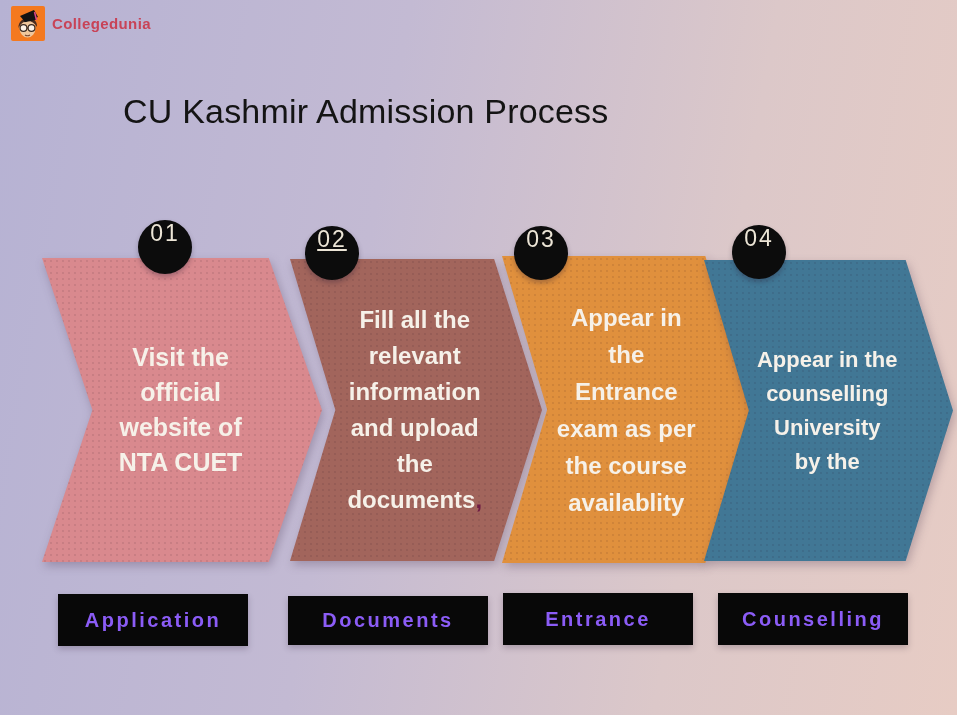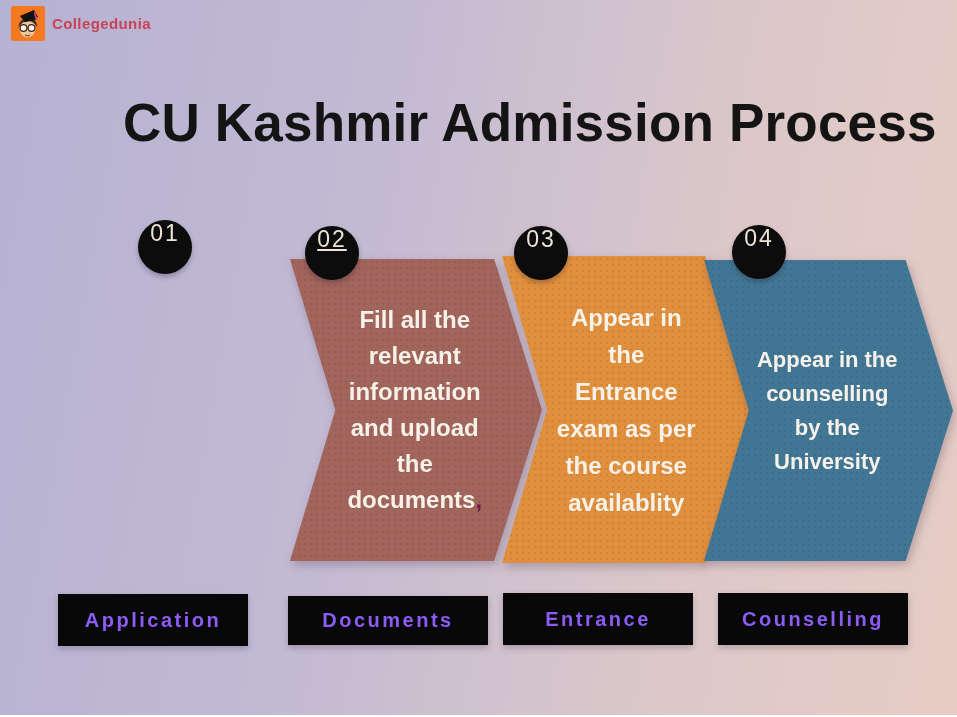--- a/index.html
+++ b/index.html
@@ -10,21 +10,21 @@
     position:relative; width:957px; height:715px;
     background:linear-gradient(100deg,#b6b2d3 0%,#c3bad3 38%,#dcc8c9 72%,#e7ccc4 100%);
   }
 
   
   .brand { position:absolute; left:11px; top:6px; display:flex; align-items:center; }
   .logo { width:34px; height:35px; }
   .brand-name { margin-left:7px; font-size:15px; font-weight:bold; letter-spacing:.4px; color:#c84357; }
 
   
-  .title { position:absolute; left:123px; top:92px; font-size:53px; font-weight:700; color:#141414; letter-spacing:.2px; }
+  .title { position:absolute; left:123px; top:92px; font-size:34px; font-weight:400; color:#141414; letter-spacing:.2px; }
 
   
   .arrow-wrap { position:absolute; filter:drop-shadow(2px 4px 5px rgba(60,40,70,.28)); }
   .arrow {
     position:relative; width:100%; height:100%;
     clip-path:polygon(0% 0%, 81% 0%, 100% 50%, 81% 100%, 0% 100%, 18% 50%);
   }
   .arrow::after {
     content:""; position:absolute; inset:0; z-index:1;
     background-image:radial-gradient(rgba(35,10,25,.09) 1px, transparent 1.15px);
@@ -91,20 +91,30 @@
       <circle cx="12.5" cy="22" r="3.4" fill="rgba(255,255,255,.75)" stroke="#3a2a20" stroke-width="1.2"></circle>
       <circle cx="20.5" cy="22" r="3.4" fill="rgba(255,255,255,.75)" stroke="#3a2a20" stroke-width="1.2"></circle>
       <line x1="15.9" y1="22" x2="17.1" y2="22" stroke="#3a2a20" stroke-width="1.2"></line>
       <path d="M14 29 Q16.5 30.5 19 29" stroke="#7a4a35" stroke-width="1.1" fill="none"></path>
     </svg>
     <span class="brand-name">Collegedunia</span>
   </header>
 
   <h1 class="title">CU Kashmir Admission Process</h1>
 
+  <div class="arrow-wrap a1">
+    <div class="arrow c1">
+      <div class="arrow-text t1">
+        <div class="line">Visit the</div>
+        <div class="line">official</div>
+        <div class="line">website of</div>
+        <div class="line">NTA CUET</div>
+      </div>
+    </div>
+  </div>
 
   <div class="arrow-wrap a2">
     <div class="arrow c2">
       <div class="arrow-text t2">
         <div class="line">Fill all the</div>
         <div class="line">relevant</div>
         <div class="line">information</div>
         <div class="line">and upload</div>
         <div class="line">the</div>
         <div class="line"><span>documents</span><span class="accent">,</span></div>
@@ -123,22 +133,22 @@
         <div class="line">availablity</div>
       </div>
     </div>
   </div>
 
   <div class="arrow-wrap a4">
     <div class="arrow c4">
       <div class="arrow-text t4">
         <div class="line">Appear in the</div>
         <div class="line">counselling</div>
+        <div class="line">University</div>
         <div class="line">by the</div>
-        <div class="line">University</div>
       </div>
     </div>
   </div>
 
   <div class="badge b1">
       <span>01</span>
     </div>
   <div class="badge b2">
       <span>02</span>
     </div>

